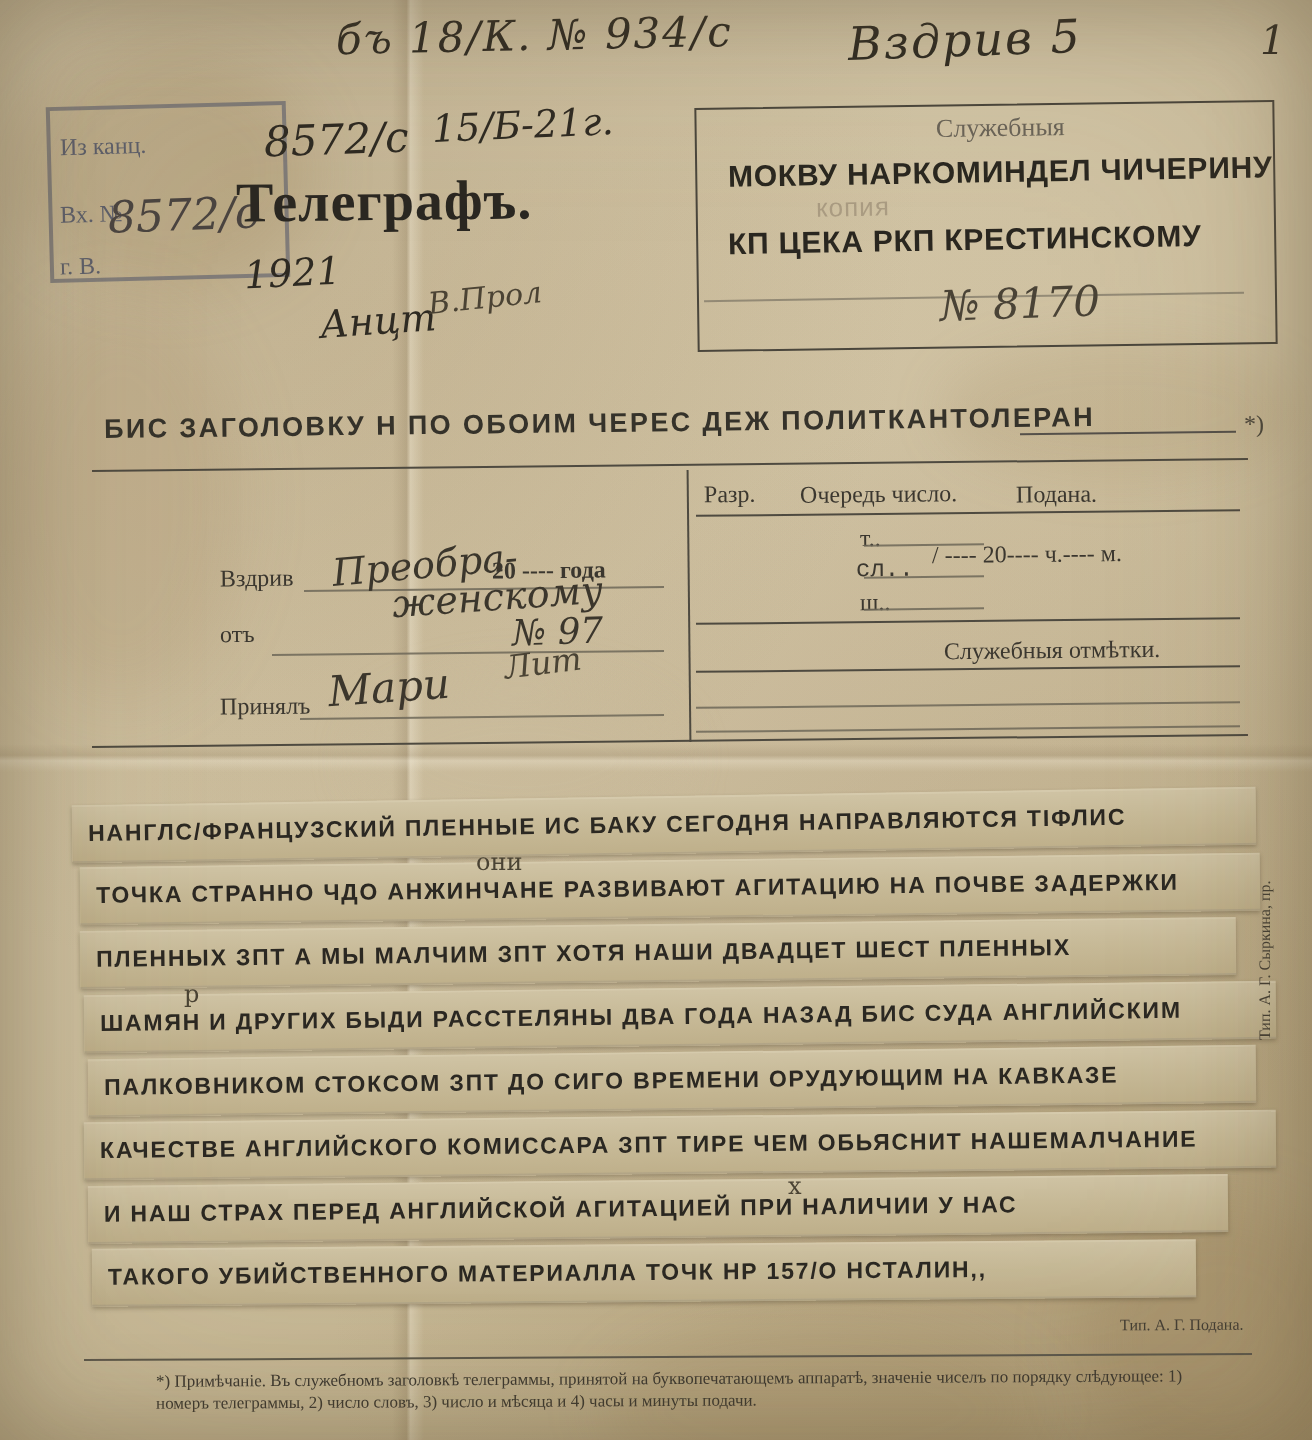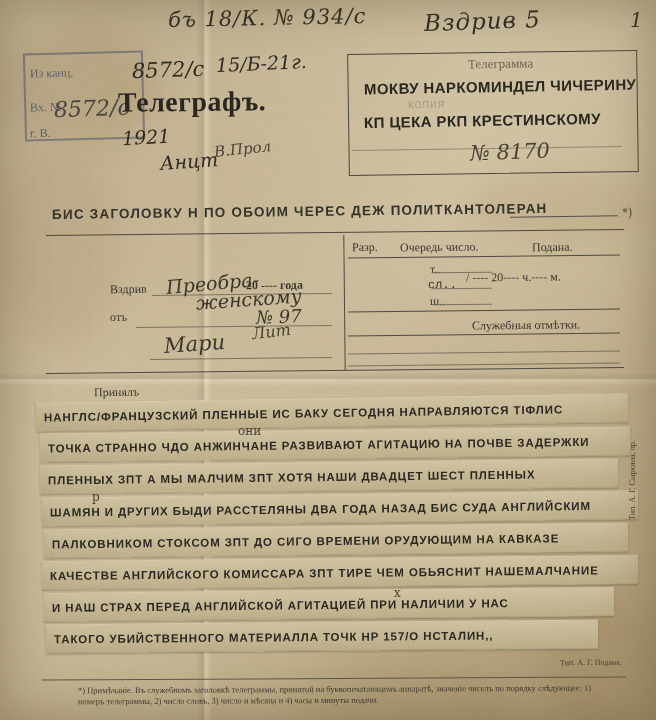--- a/index.html
+++ b/index.html
@@ -160,32 +160,32 @@
     transform: rotate(-0.6deg);
   }
   .form-rule-dark {
     position:absolute; height:1.3px; background:#4e4a40;
     transform: rotate(-0.6deg);
   }
 
   
   #lbl-razr  { left:352px; top:240px; }
   #lbl-ochered { left:400px; top:240px; }
-  #lbl-podana { left:532px; top:240px;text-align:center; }
+  #lbl-podana { left:508px; top:240px;text-align:center; }
   #lbl-t  { left:430px; top:262px; }
   #lbl-sl { left:428px; top:278px;font-family:Liberation Mono, monospace; }
   #lbl-sh { left:430px; top:294px; }
   #lbl-podana-detail { left:466px; top:270px; }
   #lbl-sluzh { left:472px; top:318px; }
 
   
   #lbl-prinyata { left:110px; top:282px; }
   #lbl-goda1 { left:246px; top:278px;font-weight:bold; }
   #lbl-ot { left:110px; top:310px; }
-  #lbl-prinyal { left:94px; top:346px;margin-top:39px; }
+  #lbl-prinyal { left:110px; top:346px; }
 
   #hand-pre { position:absolute; left:166px; top:272px; font-size:19px; transform:rotate(-5deg); color:#3b362c; }
   #hand-preob { position:absolute; left:196px; top:288px; font-size:19px; transform:rotate(-4deg); color:#3b362c; }
   #hand-no { position:absolute; left:256px; top:306px; font-size:18px; transform:rotate(-2deg); color:#3b362c; }
   #hand-signature { position:absolute; left:164px; top:332px; font-size:21px; transform:rotate(-4deg); color:#3b362c; }
   #hand-signature2 { position:absolute; left:252px; top:322px; font-size:16px; transform:rotate(-7deg); color:#4a4334; }
 
   
   #tape-area { position:absolute; left:0; top:392px; width:656px; height:268px; }
   .tape {
@@ -262,21 +262,21 @@
   <div id="num-1" class="hand hand-dark">8572/с</div>
   <div id="num-2" class="hand hand-dark">8572/с</div>
   <div id="num-3" class="hand hand-dark">1921</div>
   <div id="date-hand" class="hand hand-dark">15/Б-21г.</div>
   <div id="sign-hand" class="hand hand-dark">Анцт</div>
   <div id="sign-hand2" class="hand hand-dark">В.Прол</div>
 
   <div id="telegraph-title">Телеграфъ.</div>
 
   <div id="addr-box"></div>
-  <div id="addr-title">Телеграмма</div>
+  <div id="addr-title">Служебныя</div>
   <div id="addr-line-1">МОКВУ НАРКОМИНДЕЛ ЧИЧЕРИНУ</div>
   <div id="addr-faint">копия</div>
   <div id="addr-line-2">КП ЦЕКА РКП   КРЕСТИНСКОМУ</div>
   <div id="addr-rule"></div>
   <div id="addr-num" class="hand hand-dark">№ 8170</div>
 
   <div id="hdr-line">БИС ЗАГОЛОВКУ  Н ПО ОБОИМ ЧЕРЕС ДЕЖ ПОЛИТКАНТОЛЕРАН</div>
   <div id="hdr-dashes"></div>
   <div id="hdr-star" class="print">*)</div>
 

